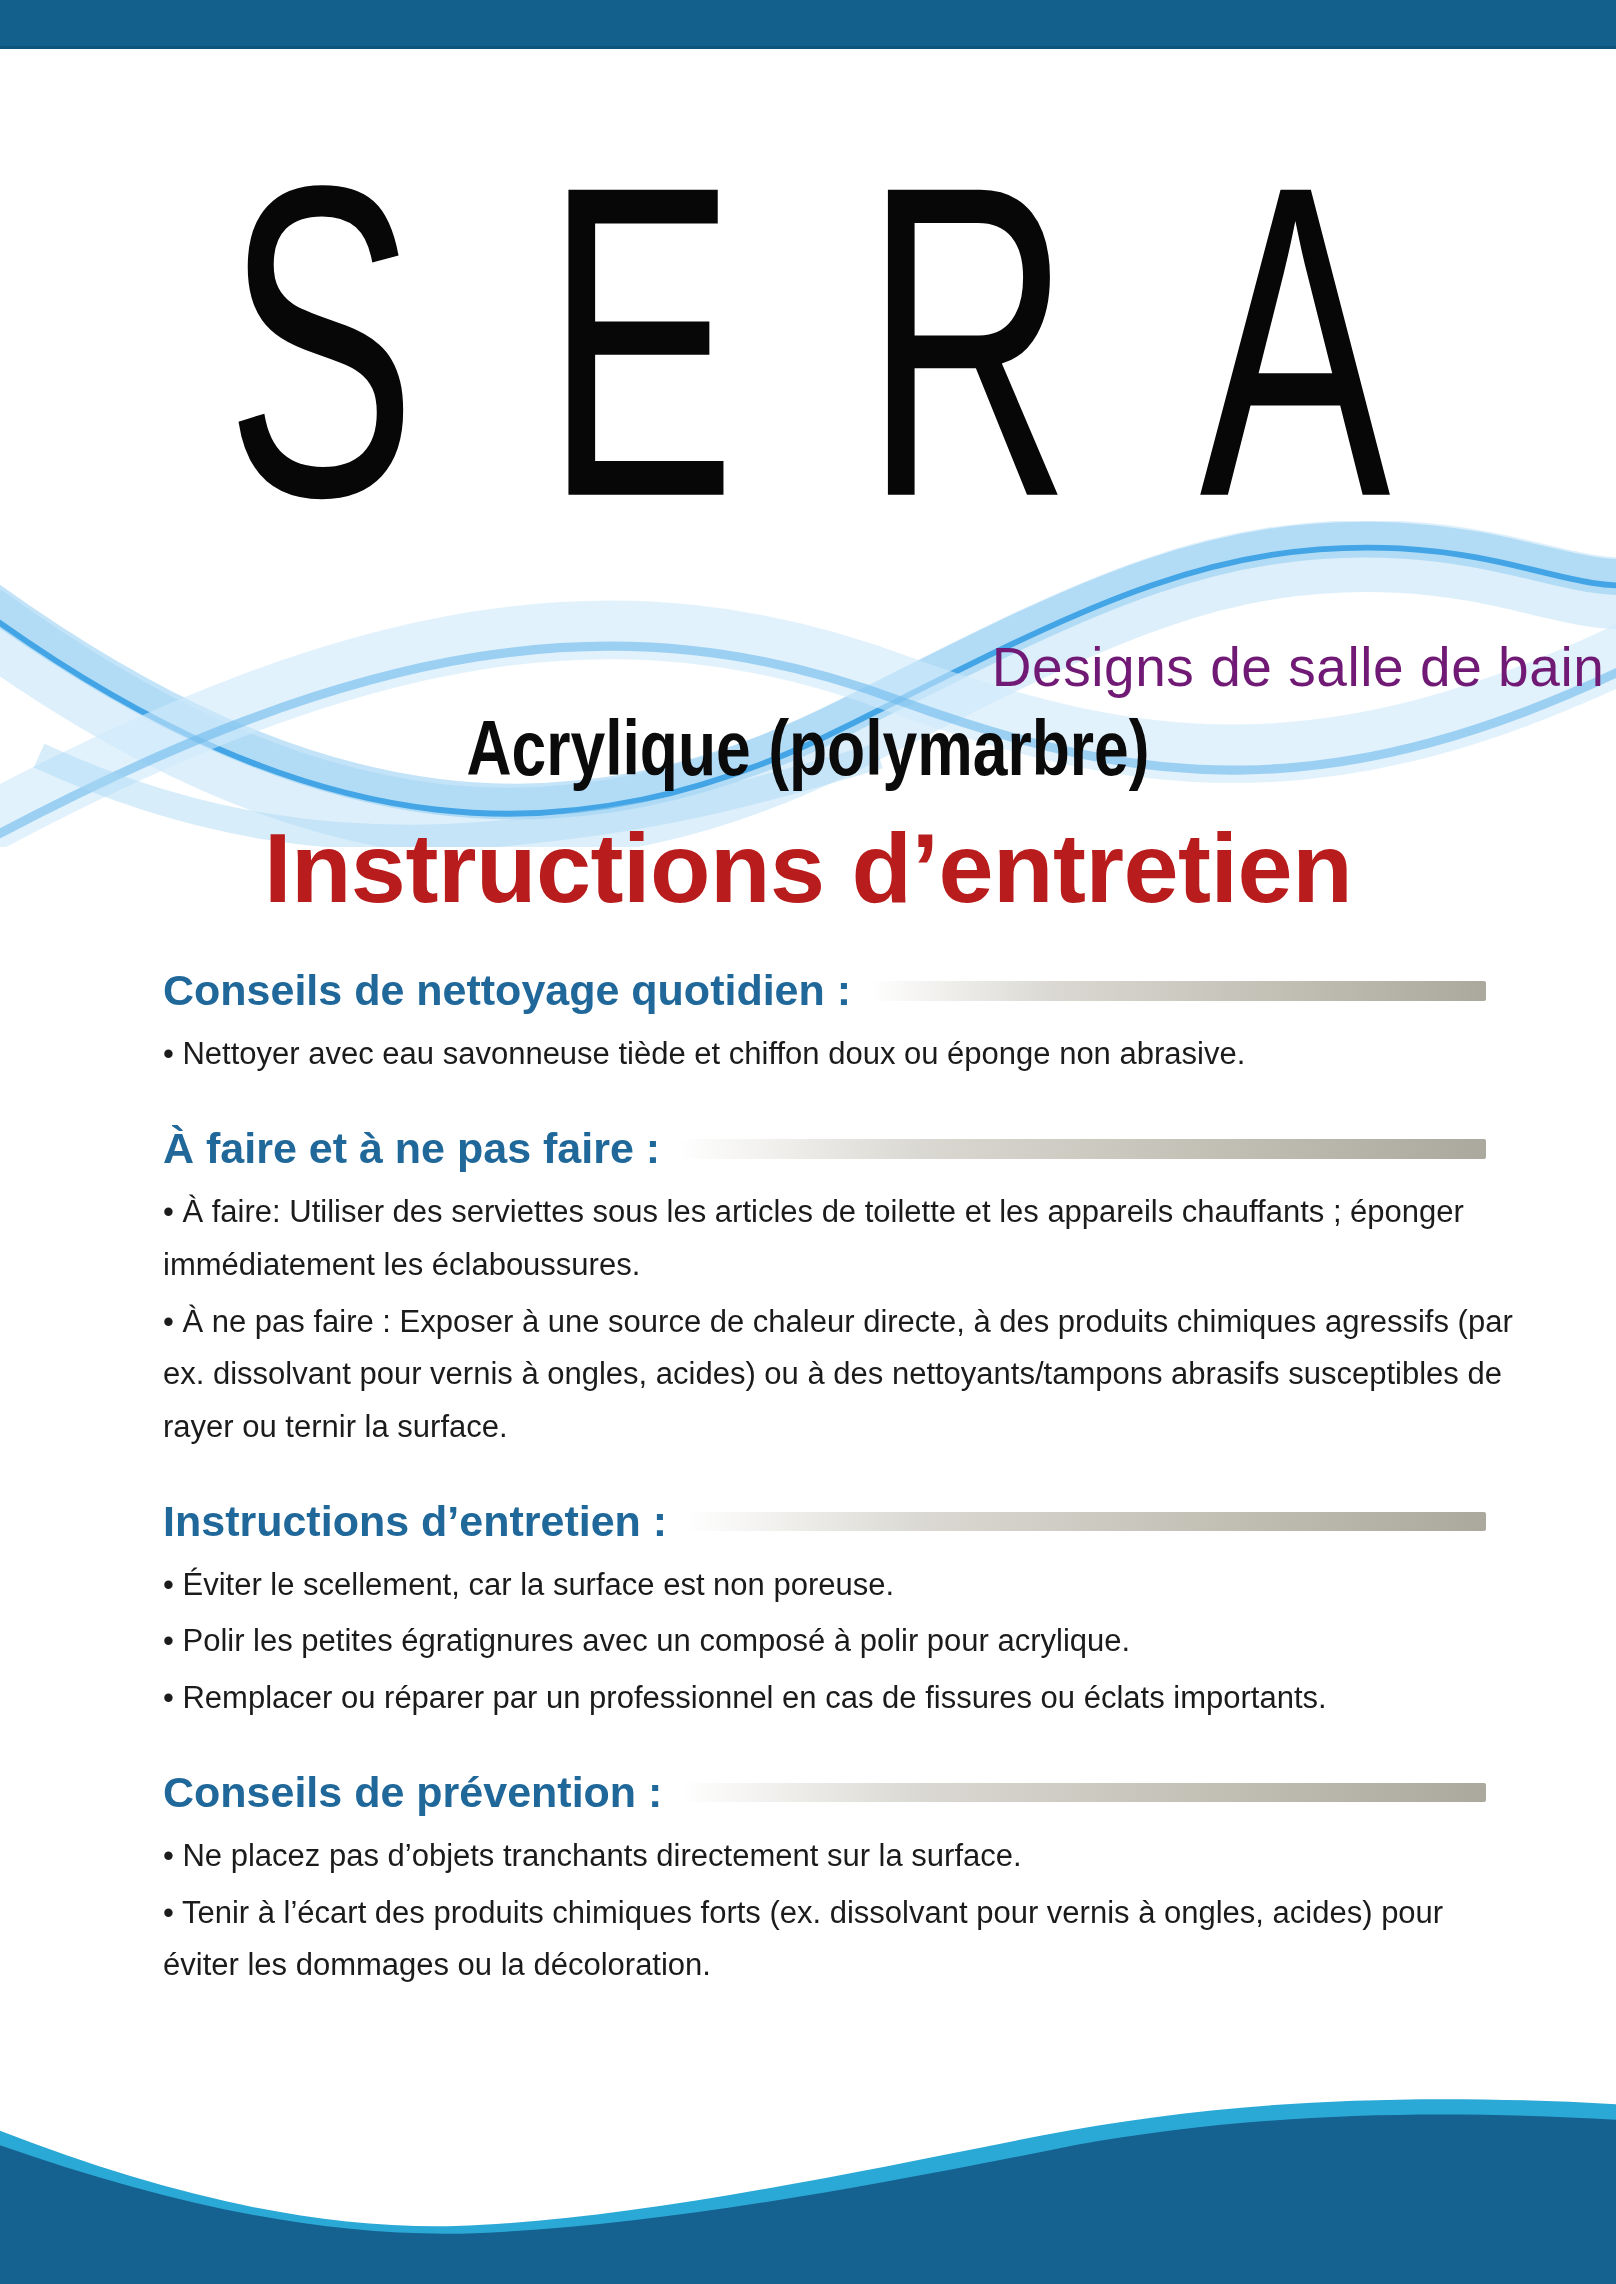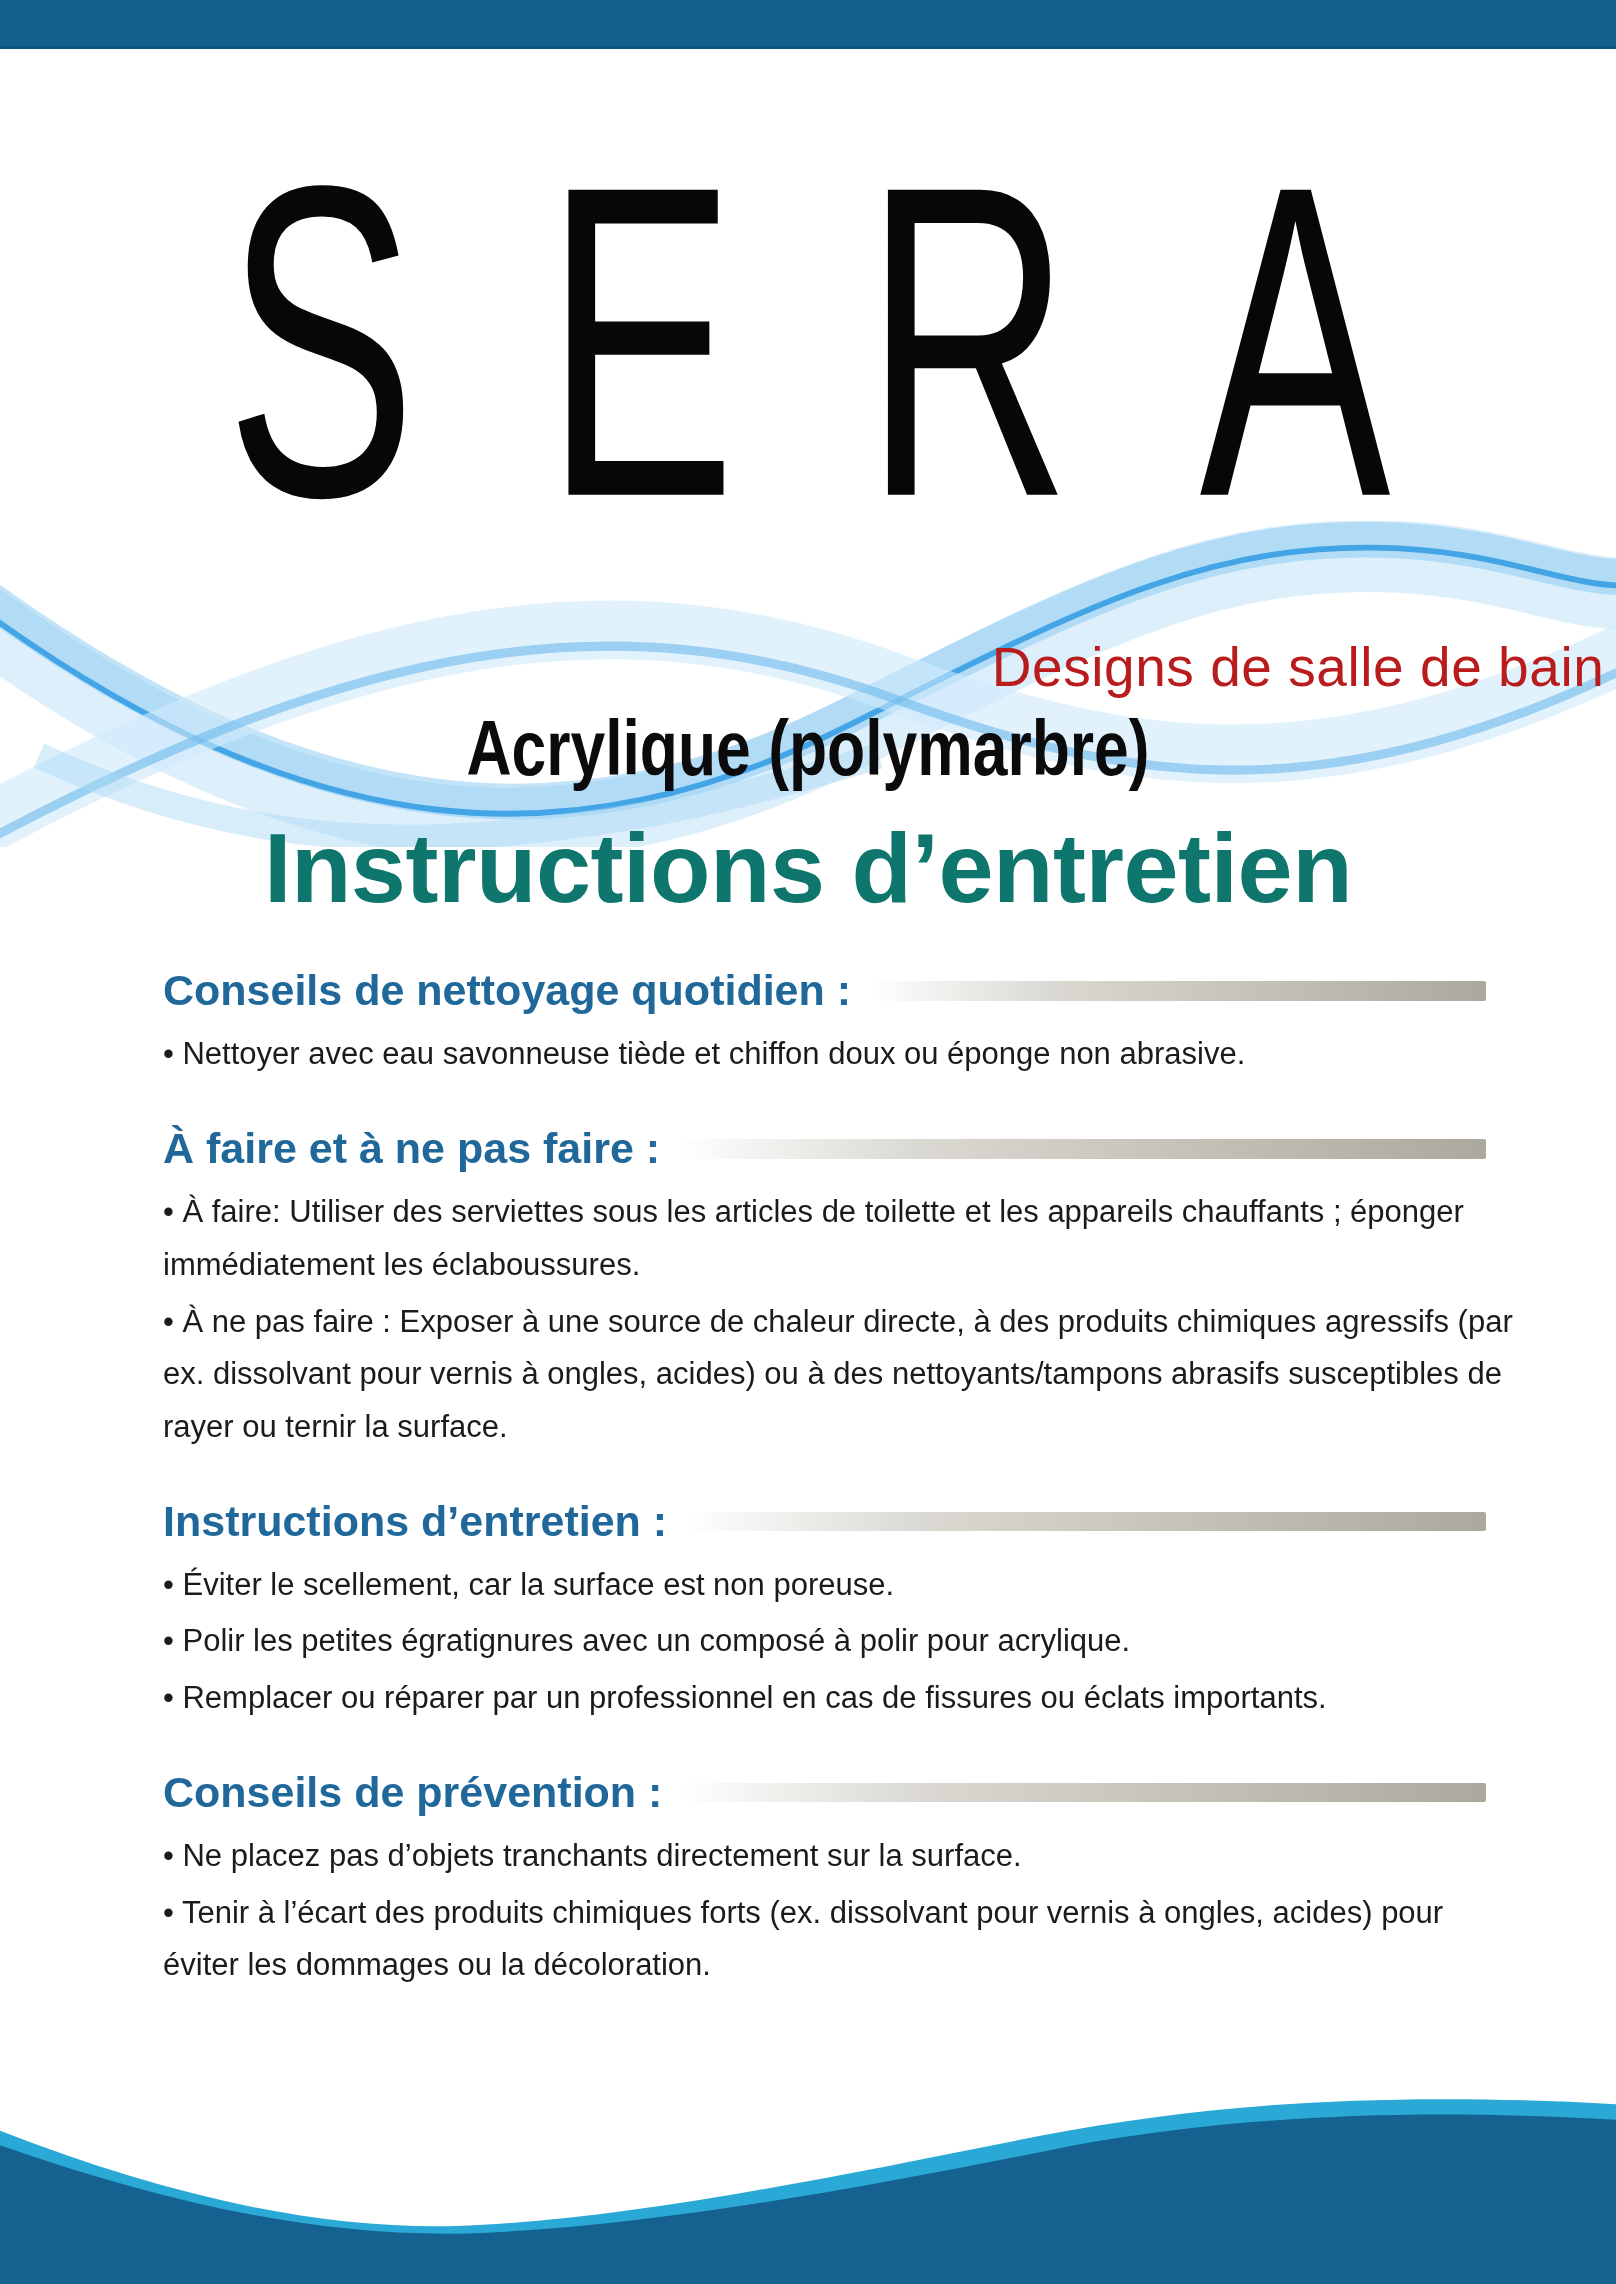--- a/index.html
+++ b/index.html
@@ -32,40 +32,40 @@
 
   .wave-art {
     position: absolute; top: 521px; left: 0;
     width: 1616px; height: 326px;
     pointer-events: none;
   }
 
   .tagline {
     position: absolute; top: 635px; right: 11.7px;
     font-size: 55px; font-weight: 400;
-    color: #b91c1c;
+    color: #701a75;
     letter-spacing: 0.01em;
     white-space: nowrap;
   }
 
   .subtitle {
     position: absolute; top: 703px; left: 0; width: 100%;
     text-align: center;
     font-size: 78px; font-weight: 700;
     color: #0b0b0b;
     transform: scaleX(0.8);
     transform-origin: center;
     white-space: nowrap;
   }
 
   .main-title {
     position: absolute; top: 811px; left: 0; width: 100%;
     text-align: center;
     font-size: 99px; font-weight: 700;
-    color: #0f766e;
+    color: #b91c1c;
     letter-spacing: -0.005em;
     white-space: nowrap;
   }
 
   .content {
     position: absolute; top: 965px; left: 163px; right: 91px;
   }
 
   .section { margin-top: 0; }
   .section + .section { margin-top: 42px; }

